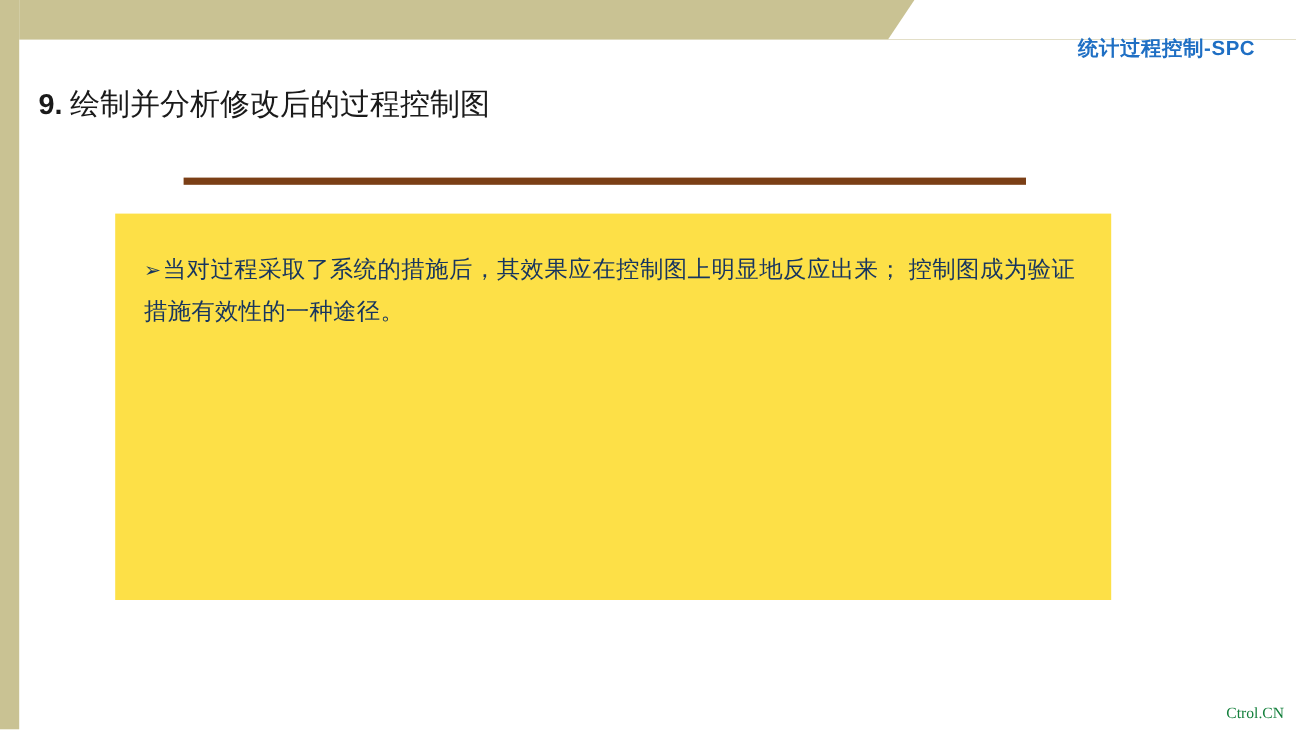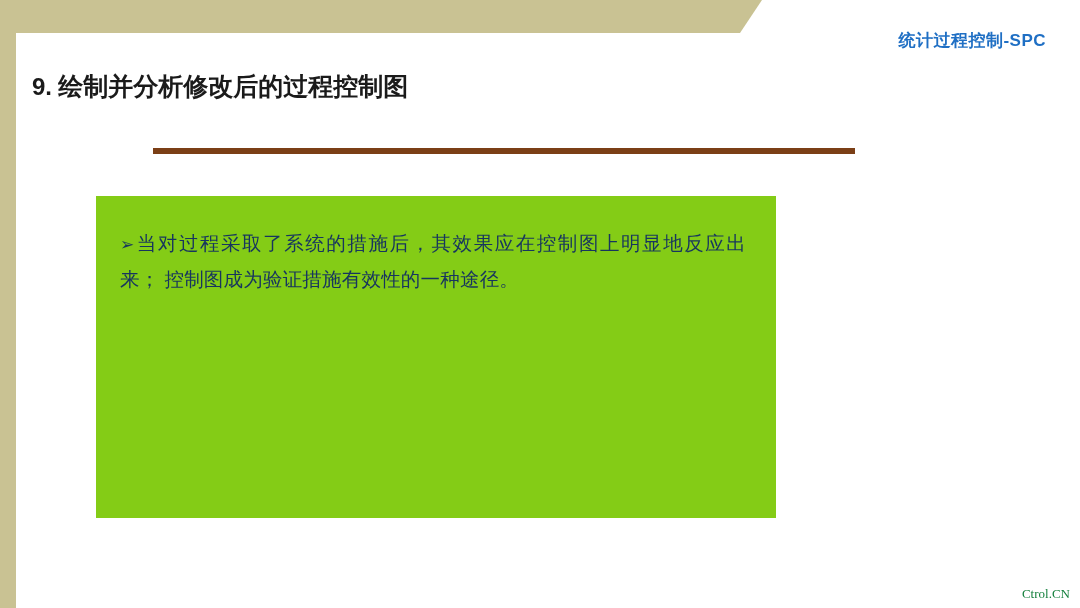--- a/index.html
+++ b/index.html
@@ -70,40 +70,40 @@
     color: #1a1a1a;
     font-weight: bold;
     white-space: nowrap;
   }
   .slide-title .num {
     font-family: "Liberation Sans", sans-serif;
     font-weight: bold;
     font-size: 24px;
   }
   .slide-title .txt {
-    font-weight: bold;
+    font-weight: normal;
     font-size: 25px;
   }
   
   .rule {
     position: absolute;
     left: 153px;
     top: 148px;
     width: 702px;
     height: 6px;
     background: #7b3f16;
   }
   
   .green-box {
     position: absolute;
     left: 96px;
-    top: 196px;
-    width: 680px;
+    top: 178px;
+    width: 830px;
     height: 322px;
-    background: #84cc16;
+    background: #fde047;
     padding: 30px 30px 0 24px;
     box-sizing: border-box;
   }
   .bullet-line {
     display: block;
     font-family: "Liberation Serif", serif;
     font-size: 19.5px;
     color: #17355f;
     line-height: 35px;
     text-align: justify;

